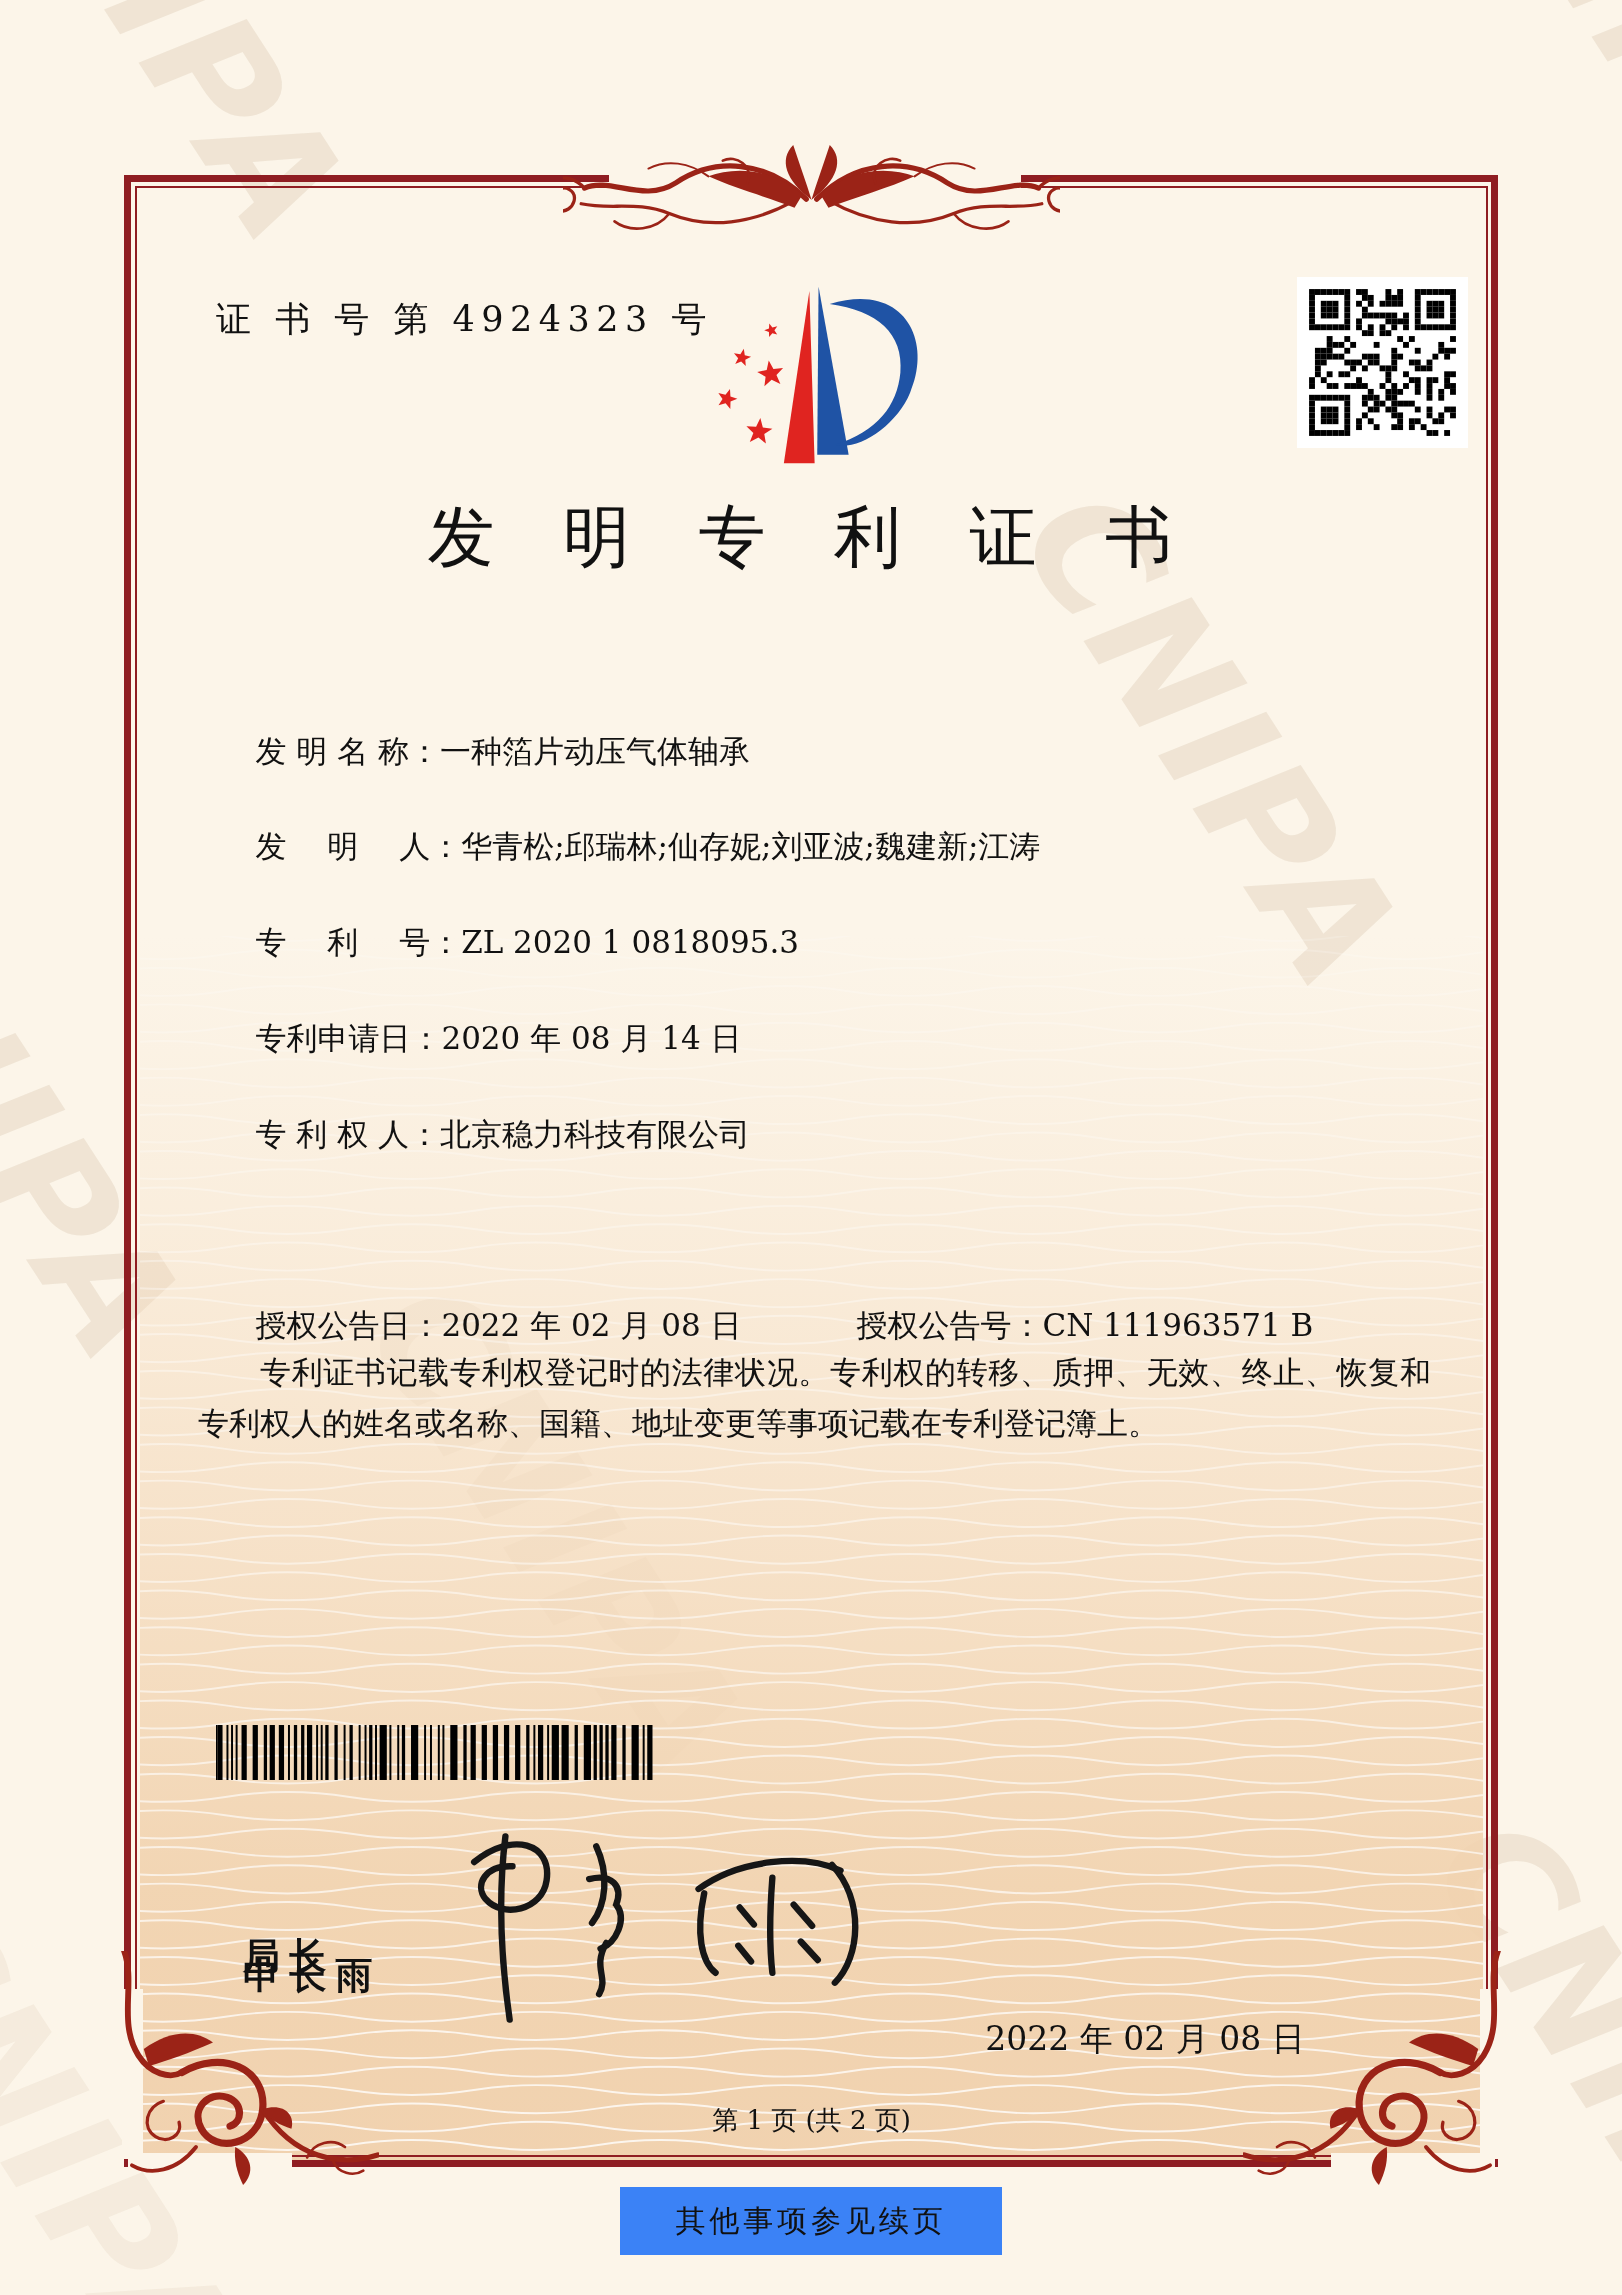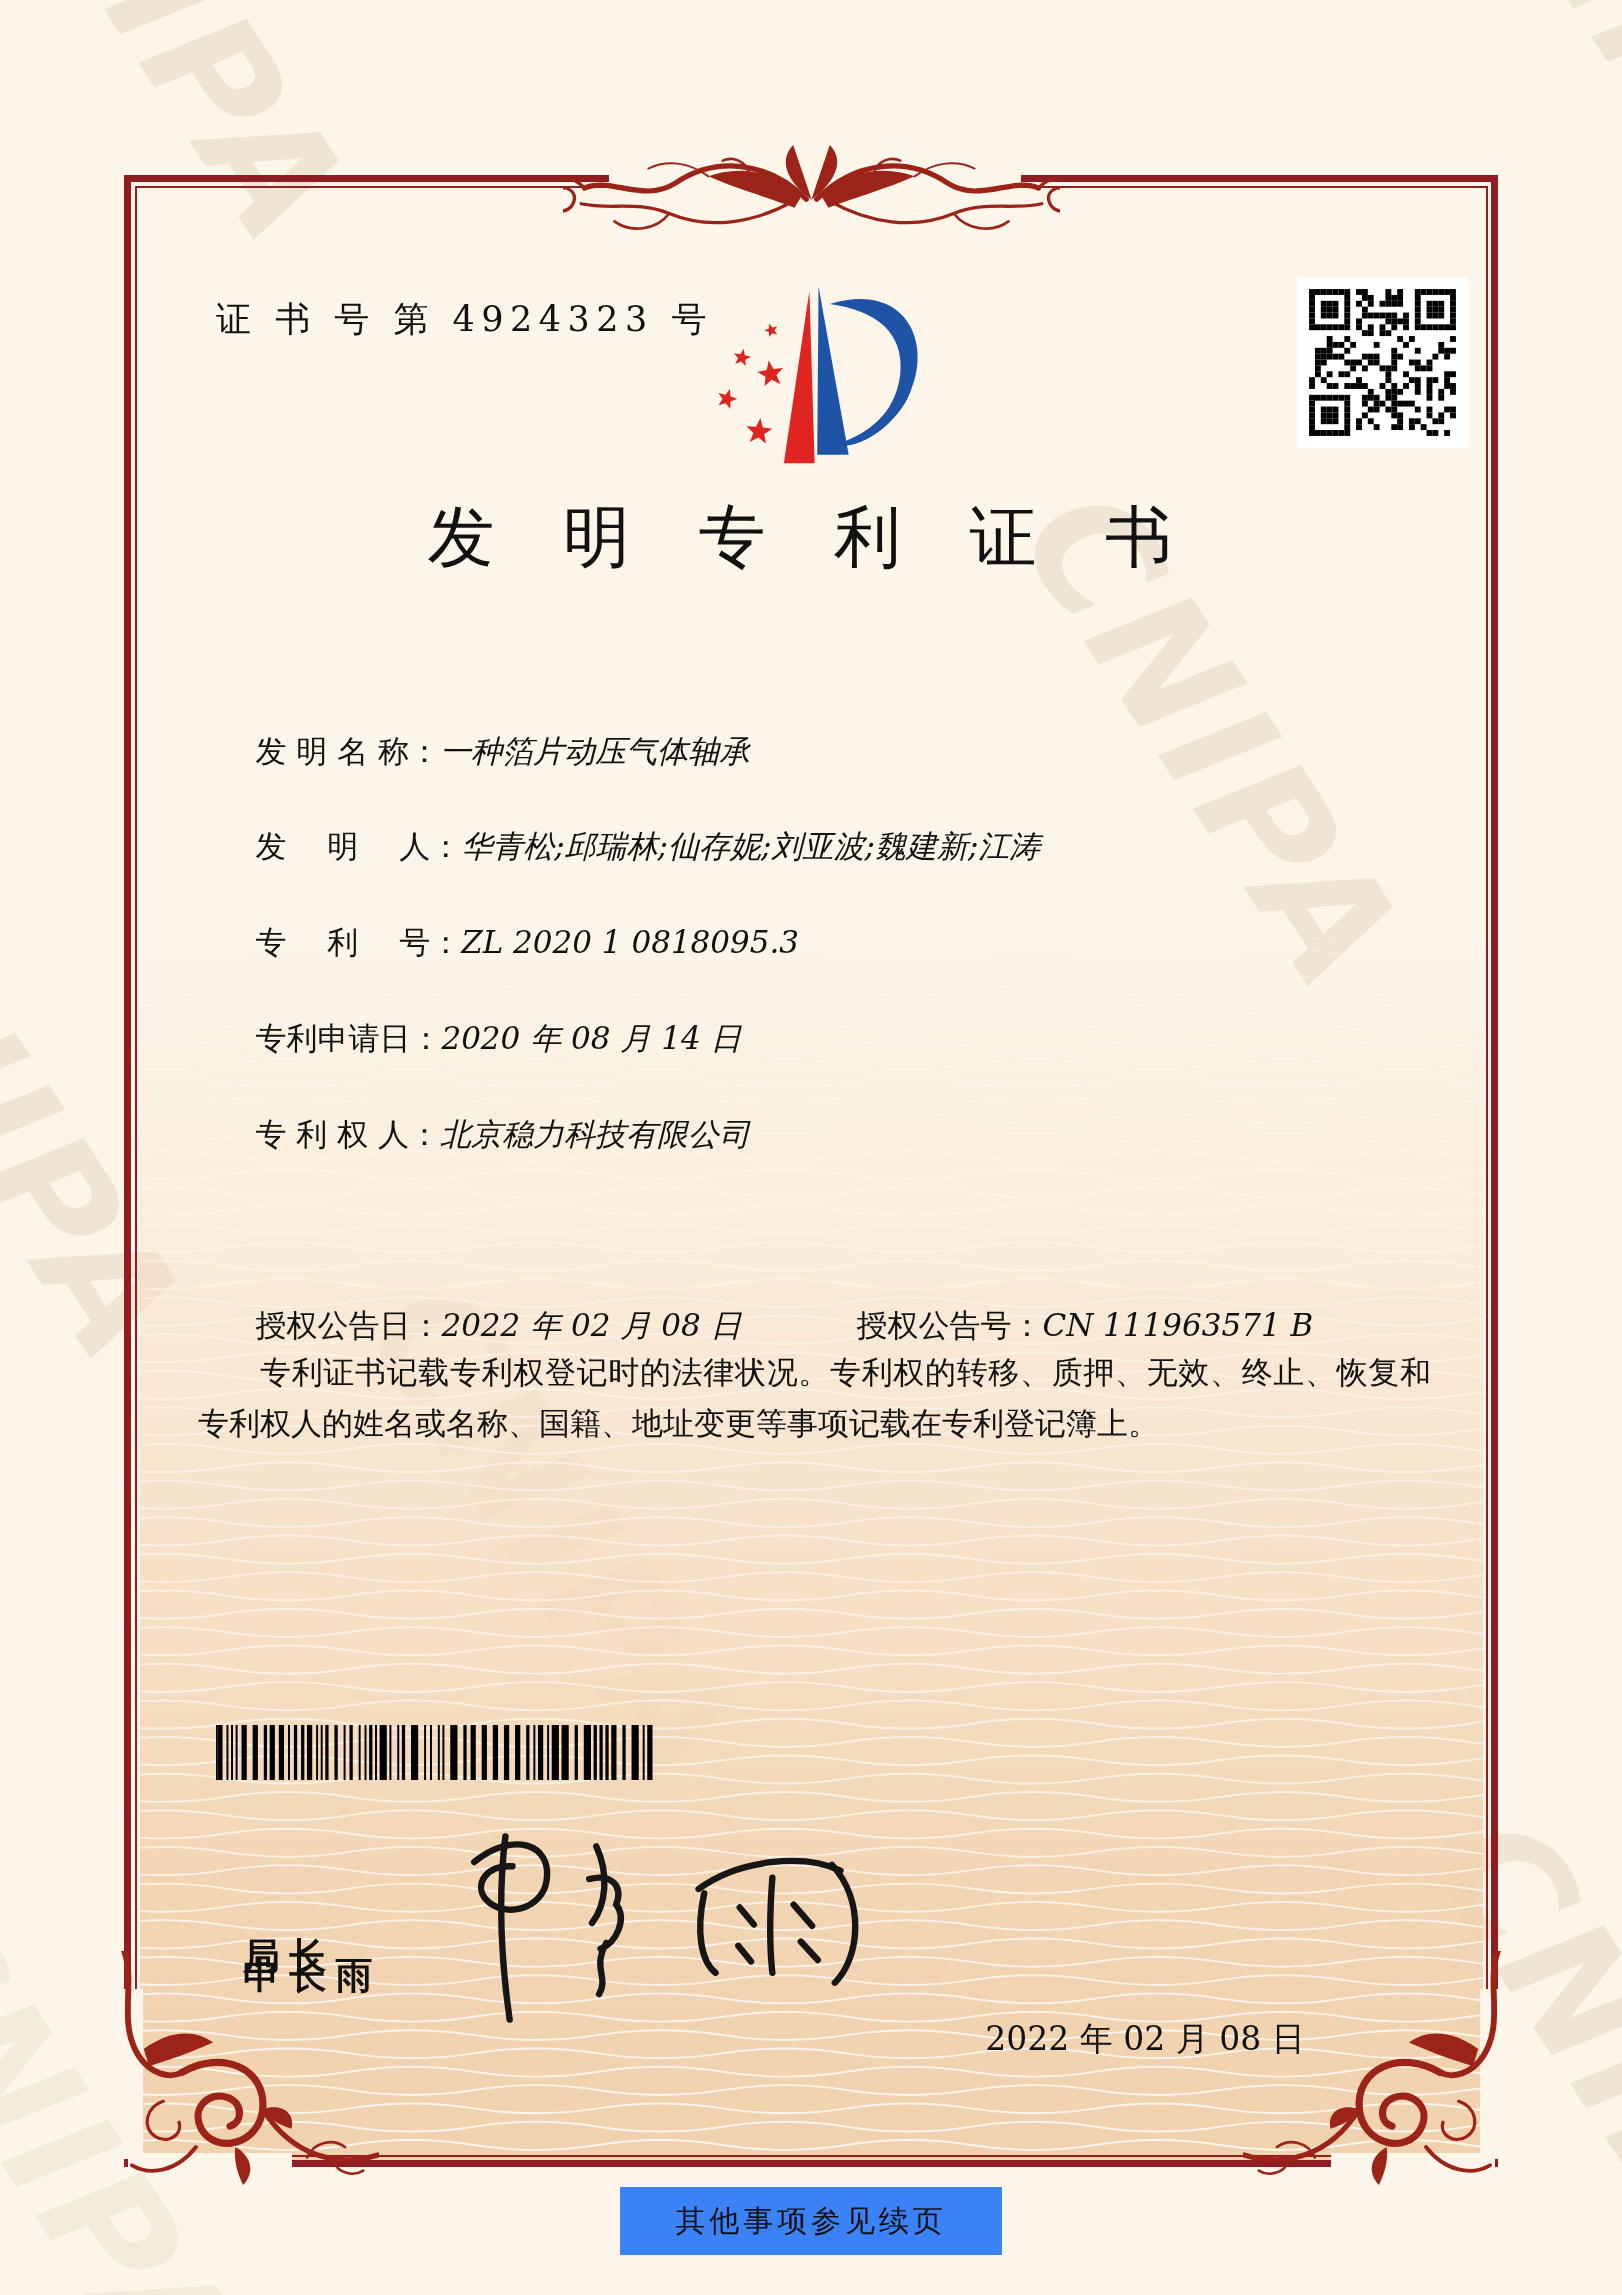--- a/index.html
+++ b/index.html
@@ -35,21 +35,21 @@
     position:absolute;left:216px;top:296px;
     font-size:35px;letter-spacing:6.5px;white-space:pre;
   }
   .title{
     position:absolute;left:0;top:492px;width:1623px;
     text-align:center;font-size:67px;font-weight:normal;
     letter-spacing:23.6px;white-space:pre;
   }
   .frow{position:absolute;left:216px;font-size:31px;white-space:pre;}
   .frow .lab{white-space:pre;}
-  .frow .val{white-space:pre;font-style:italic;}
+  .frow .val{white-space:pre;}
   .paras{
     position:absolute;left:198px;top:1347px;width:1233px;
     font-size:31px;line-height:51px;text-align:justify;
   }
   .paras p{margin:0 0 5.2px 0;text-indent:2em;}
   .qr-box{position:absolute;left:1297px;top:277px;width:171px;height:171px;background:#fff;}
   .official{
     position:absolute;left:243px;
     font-family:"DejaVu Sans","Liberation Sans",sans-serif;
     font-weight:600;font-size:37px;letter-spacing:9.2px;
@@ -616,19 +616,20 @@
       <path d="M516,118 C512,170 512,216 516,252"></path>
       <path d="M546,156 l26,30"></path>
       <path d="M556,208 l24,26"></path>
       <path d="M470,160 l20,24"></path>
       <path d="M468,214 l18,22"></path>
     </g>
   </svg>
 
   <div class="issue-date">2022 年 02 月 08 日</div>
 
+  <div class="page-ind">第 1 页 (共 2 页)</div>
 
   <div class="foot-note">
     <span>其他事项参见续页</span>
   </div>
 
 </div>
 
 
 </body></html>

